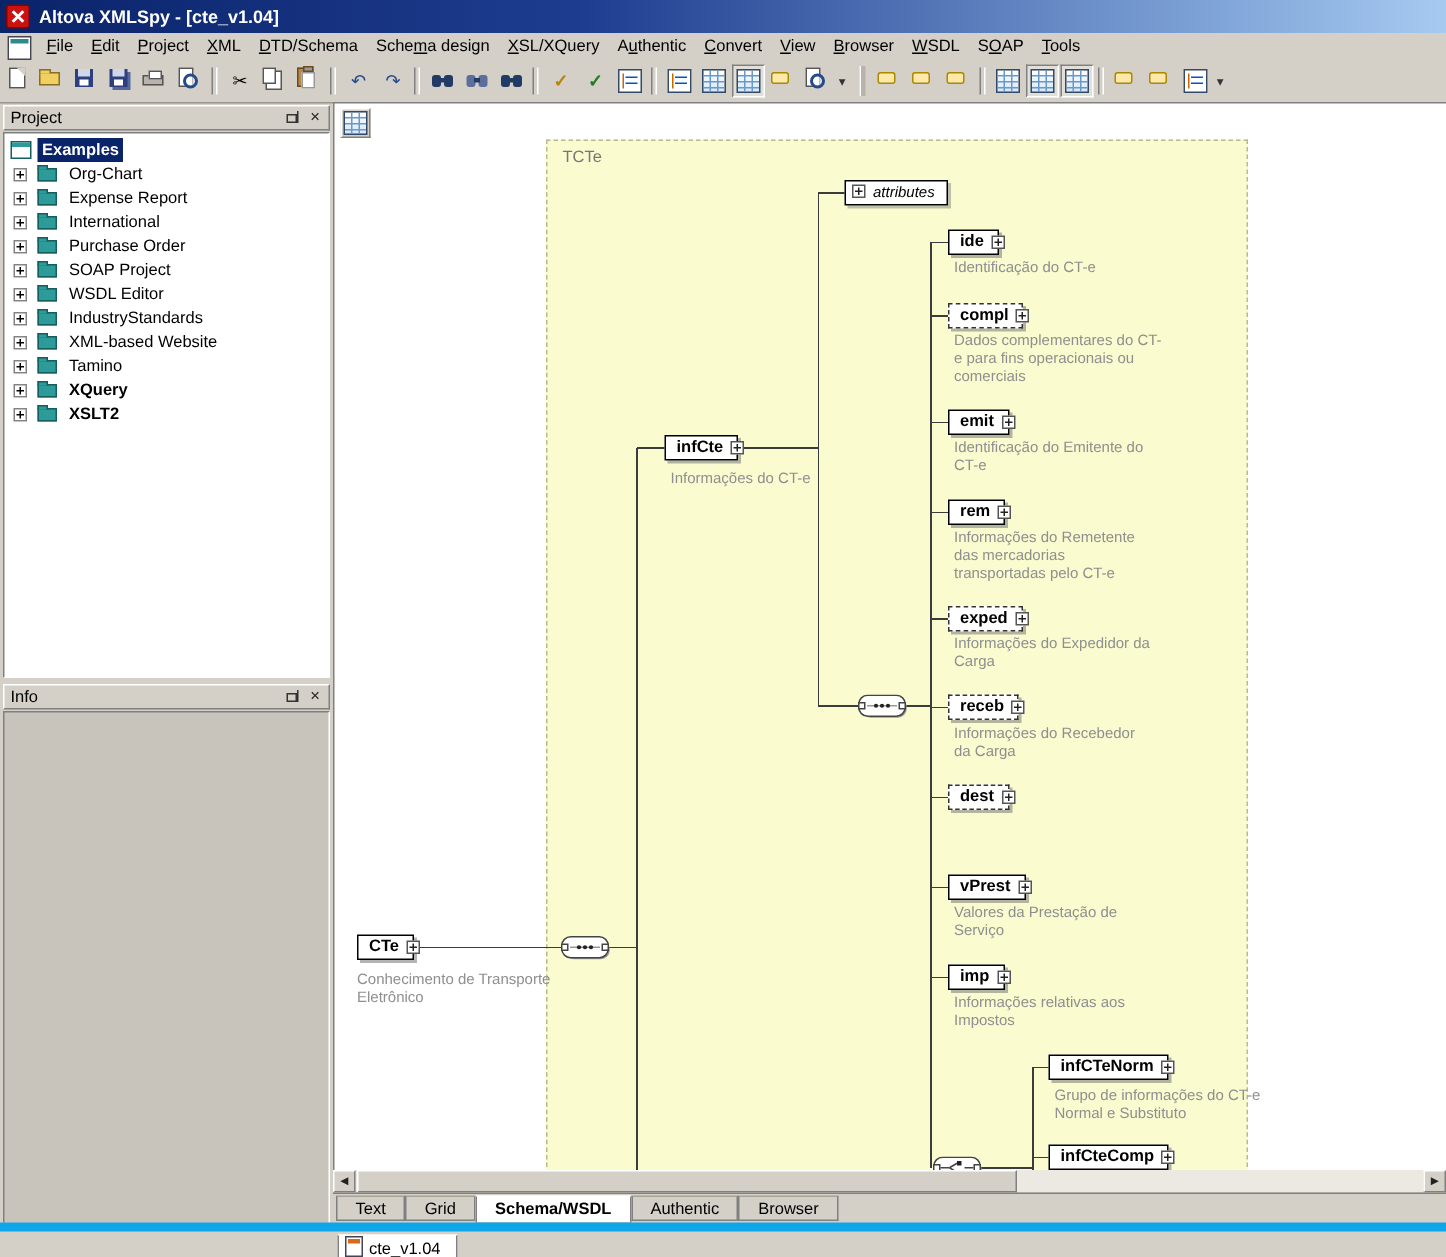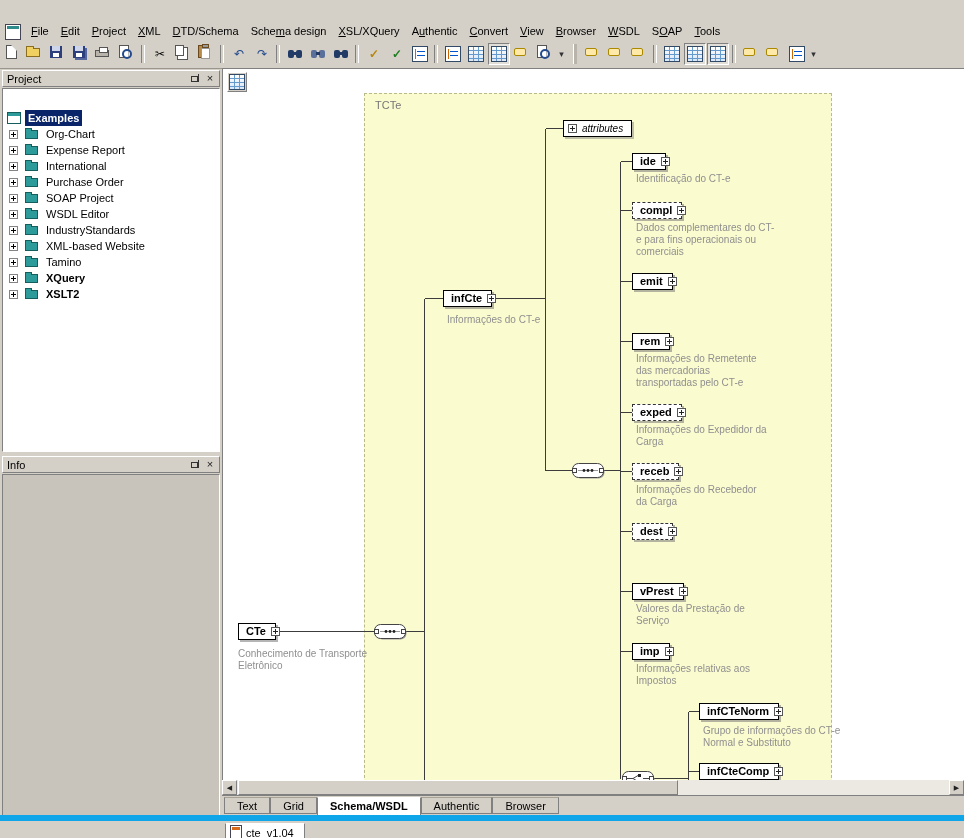--- a/index.html
+++ b/index.html
@@ -148,20 +148,24 @@
   .dico{display:inline-block;width:10px;height:12px;background:#fff;border:1px solid #445;
     position:relative;vertical-align:-2px;margin-right:4px;}
   .dico::before{content:'';position:absolute;left:1px;top:1px;right:1px;height:3px;background:#d86a1a;}
   .splitter{position:absolute;left:0;top:452px;width:222px;height:4px;background:#d4d0c8;}
 </style>
 </head>
 <body>
 
 <div class="page">
 
+  <div class="titlebar">
+    <span class="app-icon"></span>
+    <span class="title-text">Altova XMLSpy - [cte_v1.04]</span>
+  </div>
 
   <div class="menubar">
     <span class="mdi-icon"></span><span class="menu-item"><u>F</u>ile</span><span class="menu-item"><u>E</u>dit</span><span class="menu-item"><u>P</u>roject</span><span class="menu-item"><u>X</u>ML</span><span class="menu-item"><u>D</u>TD/Schema</span><span class="menu-item">Sche<u>m</u>a design</span><span class="menu-item"><u>X</u>SL/XQuery</span><span class="menu-item">A<u>u</u>thentic</span><span class="menu-item"><u>C</u>onvert</span><span class="menu-item"><u>V</u>iew</span><span class="menu-item"><u>B</u>rowser</span><span class="menu-item"><u>W</u>SDL</span><span class="menu-item">S<u>O</u>AP</span><span class="menu-item"><u>T</u>ools</span><span class="menu-item"><u>W</u>indow</span><span class="menu-item"><u>H</u>elp</span>
   </div>
 
   <div class="toolbar">
     <span class="tbtn"><span class="ic pg"></span></span><span class="tbtn"><span class="ic fold"></span></span><span class="tbtn"><span class="ic flp"></span></span><span class="tbtn"><span class="ic flp flps"></span></span><span class="tbtn"><span class="ic prn"></span></span><span class="tbtn"><span class="ic mag"></span></span><span class="tsep"></span><span class="tbtn"><span class="ic g">✂</span></span><span class="tbtn"><span class="ic cpy"></span></span><span class="tbtn"><span class="ic pst"></span></span><span class="tsep"></span><span class="tbtn"><span class="ic g" style="color:#234a8c">↶</span></span><span class="tbtn"><span class="ic g" style="color:#234a8c">↷</span></span><span class="tsep"></span><span class="tbtn"><span class="ic bin"></span></span><span class="tbtn"><span class="ic bin dim"></span></span><span class="tbtn"><span class="ic bin"></span></span><span class="tsep"></span><span class="tbtn"><span class="ic g" style="color:#b8860b;font-weight:bold">✓</span></span><span class="tbtn"><span class="ic g" style="color:#1f7d1f;font-weight:bold">✓</span></span><span class="tbtn"><span class="ic tre"></span></span><span class="tsep"></span><span class="tbtn"><span class="ic tre"></span></span><span class="tbtn"><span class="ic grd"></span></span><span class="tbtn on"><span class="ic grd"></span></span><span class="tbtn"><span class="ic elem"></span></span><span class="tbtn"><span class="ic mag"></span></span><span class="tchev">▾</span><span class="tgrip"></span><span class="tbtn"><span class="ic elem"></span></span><span class="tbtn"><span class="ic elem"></span></span><span class="tbtn"><span class="ic elem"></span></span><span class="tsep"></span><span class="tbtn"><span class="ic grd"></span></span><span class="tbtn on"><span class="ic grd"></span></span><span class="tbtn on"><span class="ic grd"></span></span><span class="tsep"></span><span class="tbtn"><span class="ic elem"></span></span><span class="tbtn"><span class="ic elem"></span></span><span class="tbtn"><span class="ic tre"></span></span><span class="tchev">▾</span>
   </div>
 
   <div class="editor-bg"></div>
@@ -257,20 +261,21 @@
       <div class="ann" style="left:636px;top:173px;width:150px">Identificação do CT-e</div>
 
       <div class="box dashed" style="left:632px;top:202px">
         <span>compl</span><span class="xplus"></span>
       </div>
       <div class="ann" style="left:636px;top:222px;width:140px">Dados complementares do CT-e para fins operacionais ou comerciais</div>
 
       <div class="box" style="left:632px;top:273px">
         <span>emit</span><span class="xplus"></span>
       </div>
+      <div class="ann" style="left:636px;top:293px;width:145px">Identificação do Emitente do CT-e</div>
 
       <div class="box" style="left:632px;top:333px">
         <span>rem</span><span class="xplus"></span>
       </div>
       <div class="ann" style="left:636px;top:353px;width:130px">Informações do Remetente das mercadorias transportadas pelo CT-e</div>
 
       <div class="box dashed" style="left:632px;top:404px">
         <span>exped</span><span class="xplus"></span>
       </div>
       <div class="ann" style="left:636px;top:424px;width:145px">Informações do Expedidor da Carga</div>
@@ -306,21 +311,21 @@
   </div>
 
   <div class="panel" style="top:70px;height:382px">
     <div class="ptitle">
       <span>Project</span>
       <span class="ptools">
         <span class="pbtn"><span class="pin"></span></span><span class="pbtn">×</span>
       </span>
     </div>
     <div class="pcontent" style="top:18px">
-      <div class="trow root sel" style="margin-top:21px">
+      <div class="trow root sel" style="margin-top:3px">
         <span class="pico"></span>
         <span class="tlabel">Examples</span>
       </div>
       <div class="trow">
           <span class="tplus"></span>
           <span class="fico"></span>
           <span class="tlabel">Org-Chart</span>
         </div>
       <div class="trow">
           <span class="tplus"></span>

